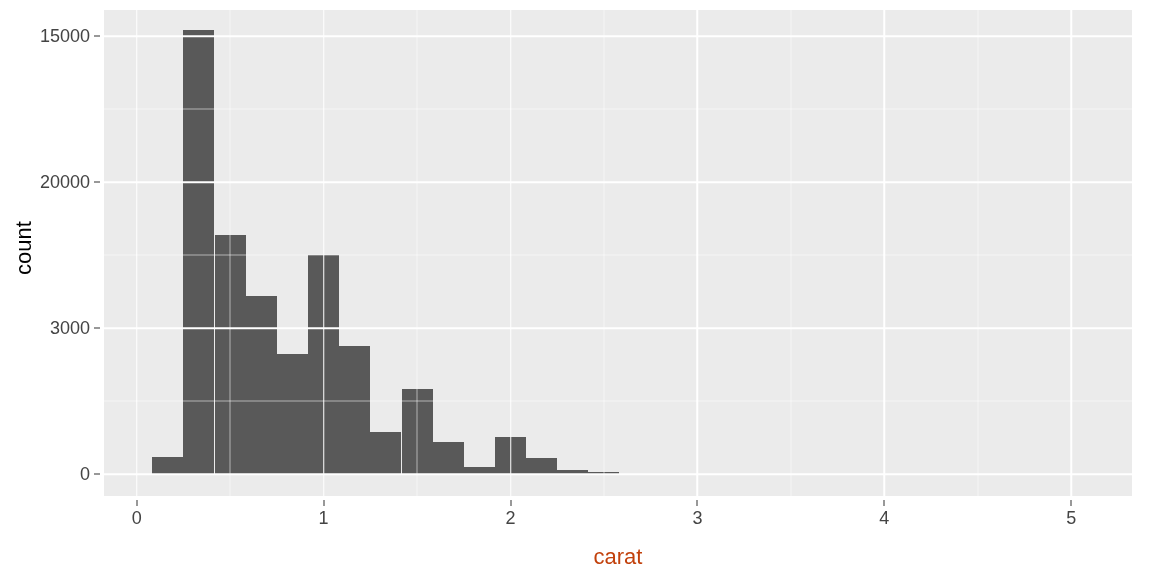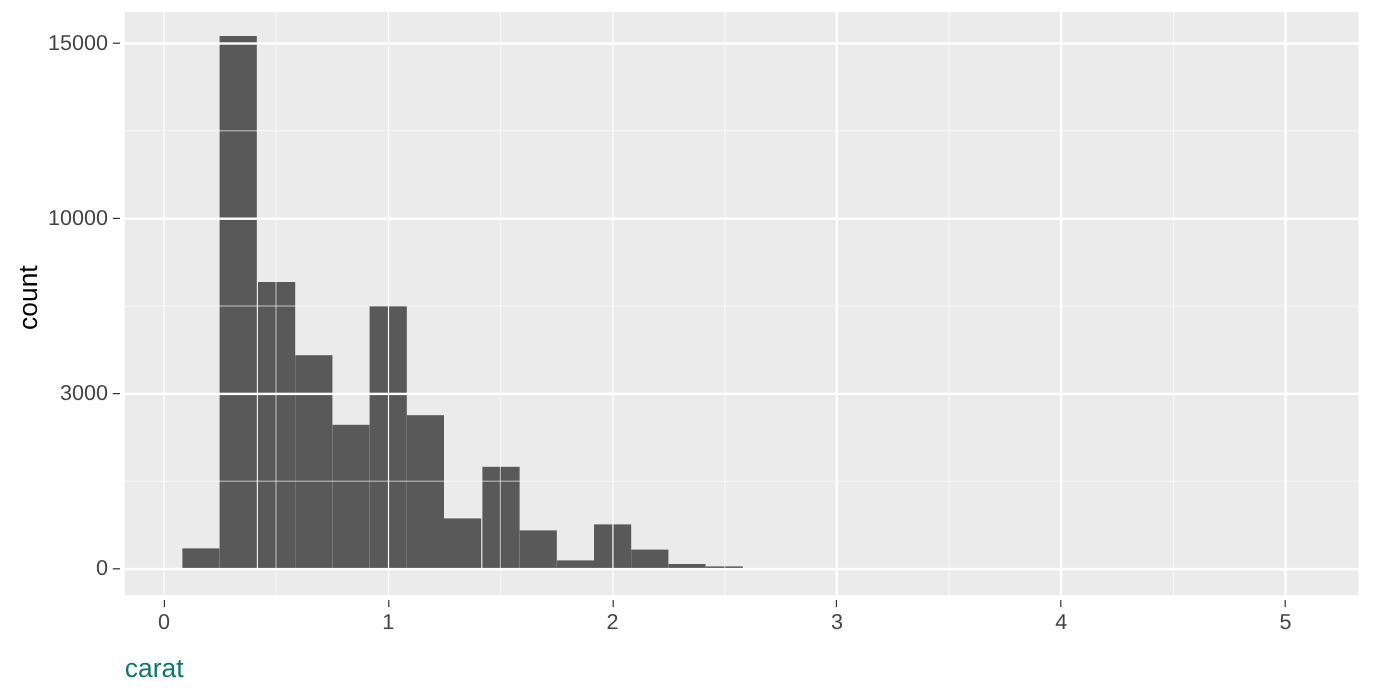--- a/index.html
+++ b/index.html
@@ -101,39 +101,40 @@
     width: 1px;
     height: 6px;
     background: #333;
     transform: translateX(-0.5px);
   }
   .xlabel {
     position: absolute;
     left: 104px;
     right: 20px;
     bottom: 6px;
+    text-align: center;
     font-size: 22px;
-    color: #0f766e;
+    color: #c2410c;
   }
 </style>
 </head>
 <body>
 
 <div class="chart-wrap">
 
   <div class="ylabel">
     <span>count</span>
   </div>
 
   <div class="yticks">
       <div class="ytick" style="bottom: 4.5045%;">0</div>
       <div class="ytick-mark" style="bottom: 4.5045%;"></div>
       <div class="ytick" style="bottom: 34.5345%;">3000</div>
       <div class="ytick-mark" style="bottom: 34.5345%;"></div>
-      <div class="ytick" style="bottom: 64.5646%;">10000</div>
+      <div class="ytick" style="bottom: 64.5646%;">20000</div>
       <div class="ytick-mark" style="bottom: 64.5646%;"></div>
       <div class="ytick" style="bottom: 94.5946%; text-align: center;">15000</div>
       <div class="ytick-mark" style="bottom: 94.5946%;"></div>
     </div>
 
   <div class="plot">
     <div class="bars">
         <div class="bar" style="left: 4.70909%; width: 3.01818%; top: 91.8919%; height: 3.6036%; background: rgb(89, 89, 89);"></div>
         <div class="bar" style="left: 7.72727%; width: 3.01818%; top: 4.2042%; height: 91.2913%; background: rgb(89, 89, 89);"></div>
         <div class="bar" style="left: 10.7636%; width: 3.01818%; top: 46.2462%; height: 49.2492%; background: rgb(89, 89, 89);"></div>

